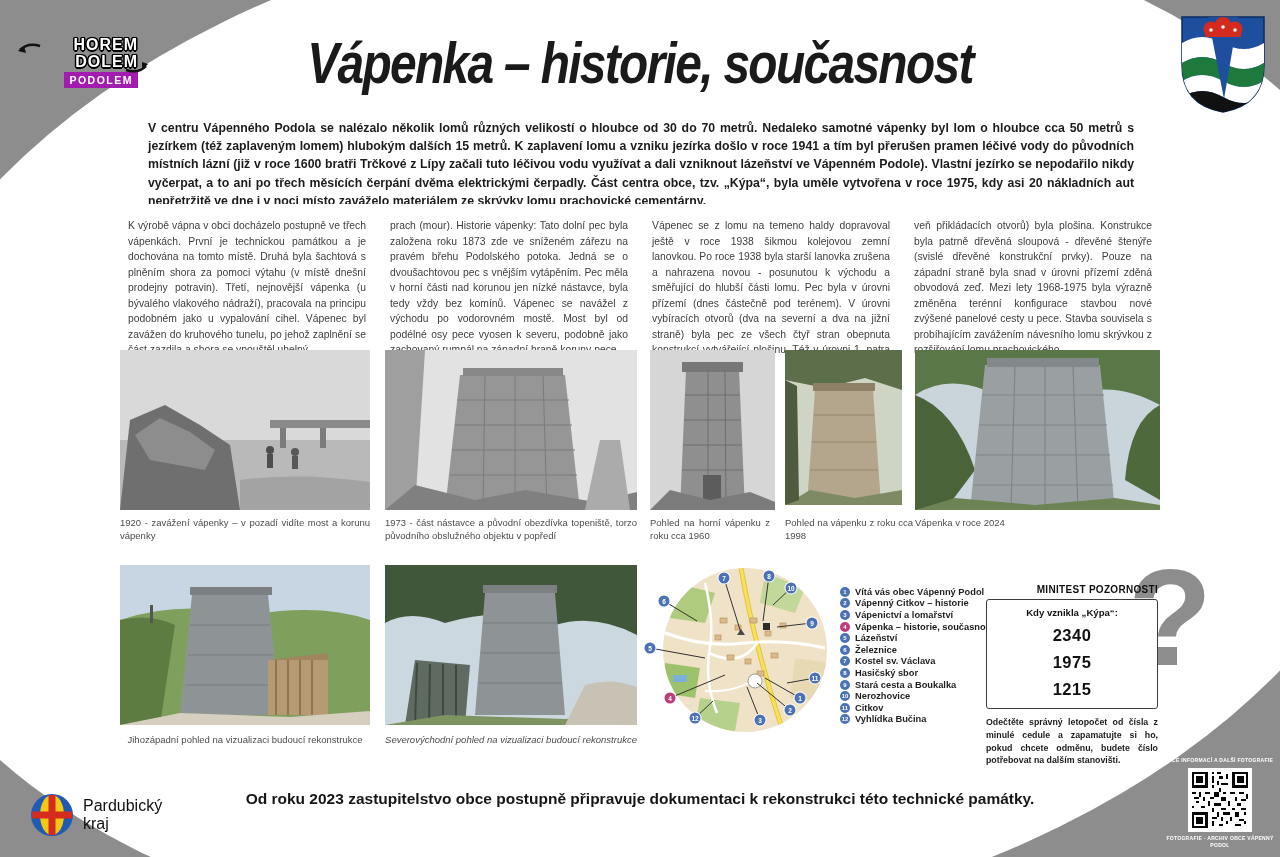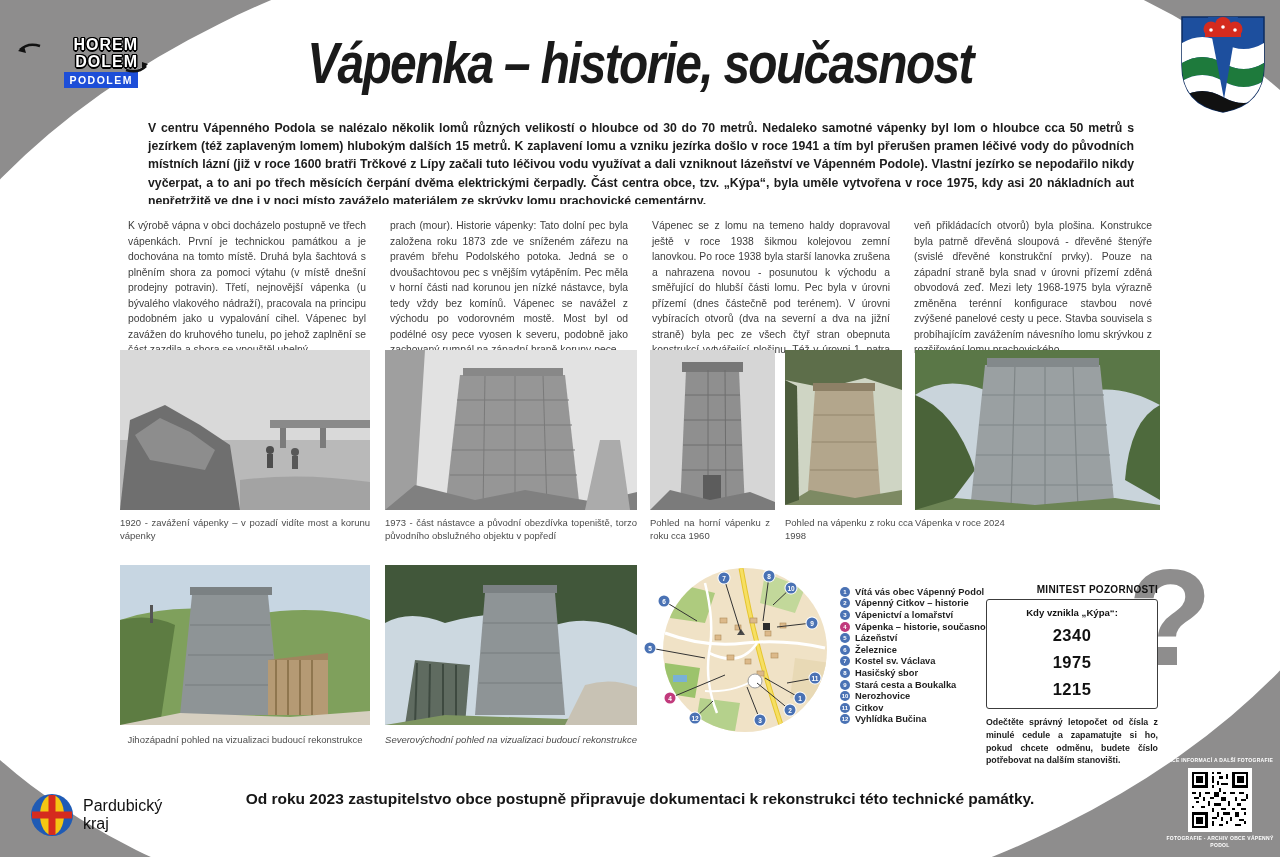--- a/index.html
+++ b/index.html
@@ -10,21 +10,21 @@
   .ellipse { position:absolute; left:-140px; top:-85px; width:1560px; height:1020px;
              background:#ffffff; border-radius:50%; transform:rotate(-7deg); }
 
   .abs { position:absolute; }
 
   
   .hd-logo { left:28px; top:36px; width:110px; text-align:right; }
   .hd-line { font-weight:bold; font-size:16px; letter-spacing:1px; color:#fff;
              text-shadow:-1.5px 0 #000, 1.5px 0 #000, 0 -1.5px #000, 0 1.5px #000,
                          -1px -1px #000, 1px -1px #000, -1px 1px #000, 1px 1px #000; line-height:17px; }
-  .hd-podolem { display:inline-block; background:#1d4ed8; color:#fff; font-weight:bold;
+  .hd-podolem { display:inline-block; background:#a21caf; color:#fff; font-weight:bold;
                 font-size:10.5px; letter-spacing:1.5px; padding:2px 5px; margin-top:2px; }
   .hd-arrow { position:absolute; }
 
   .page-title { left:150px; right:150px; top:30px; text-align:center;
                 font-size:57px; font-weight:bold; font-style:italic; color:#1a1a1a;
                 letter-spacing:-2px; transform:scaleX(0.84); }
 
   .coat { left:1178px; top:13px; }
 
   

